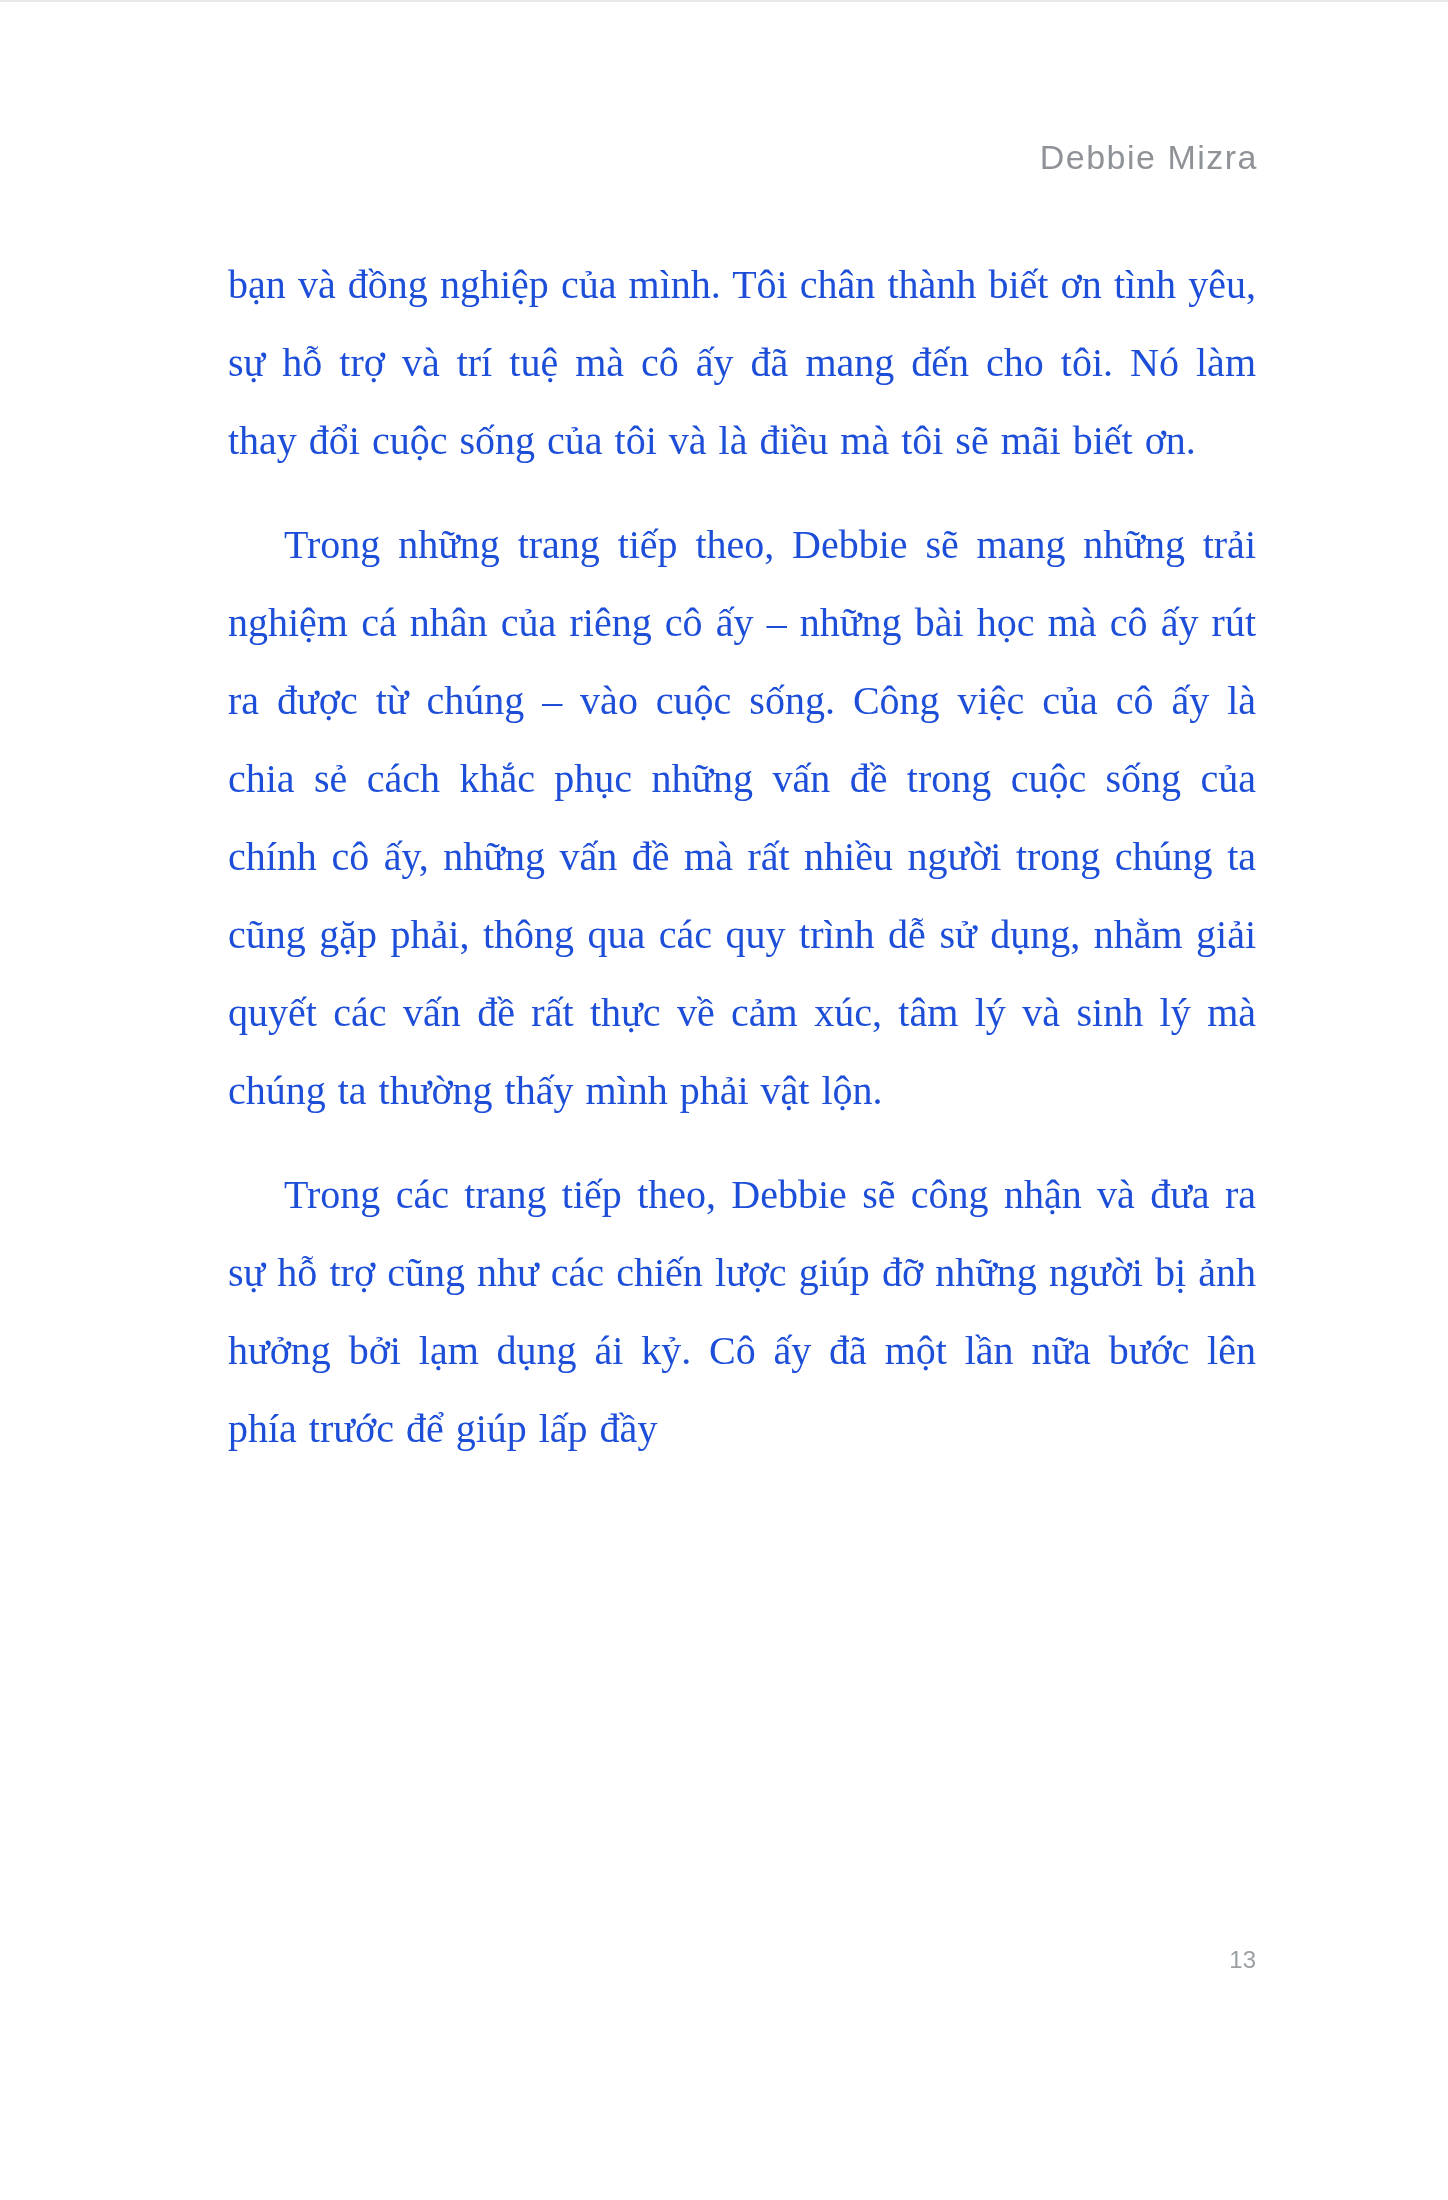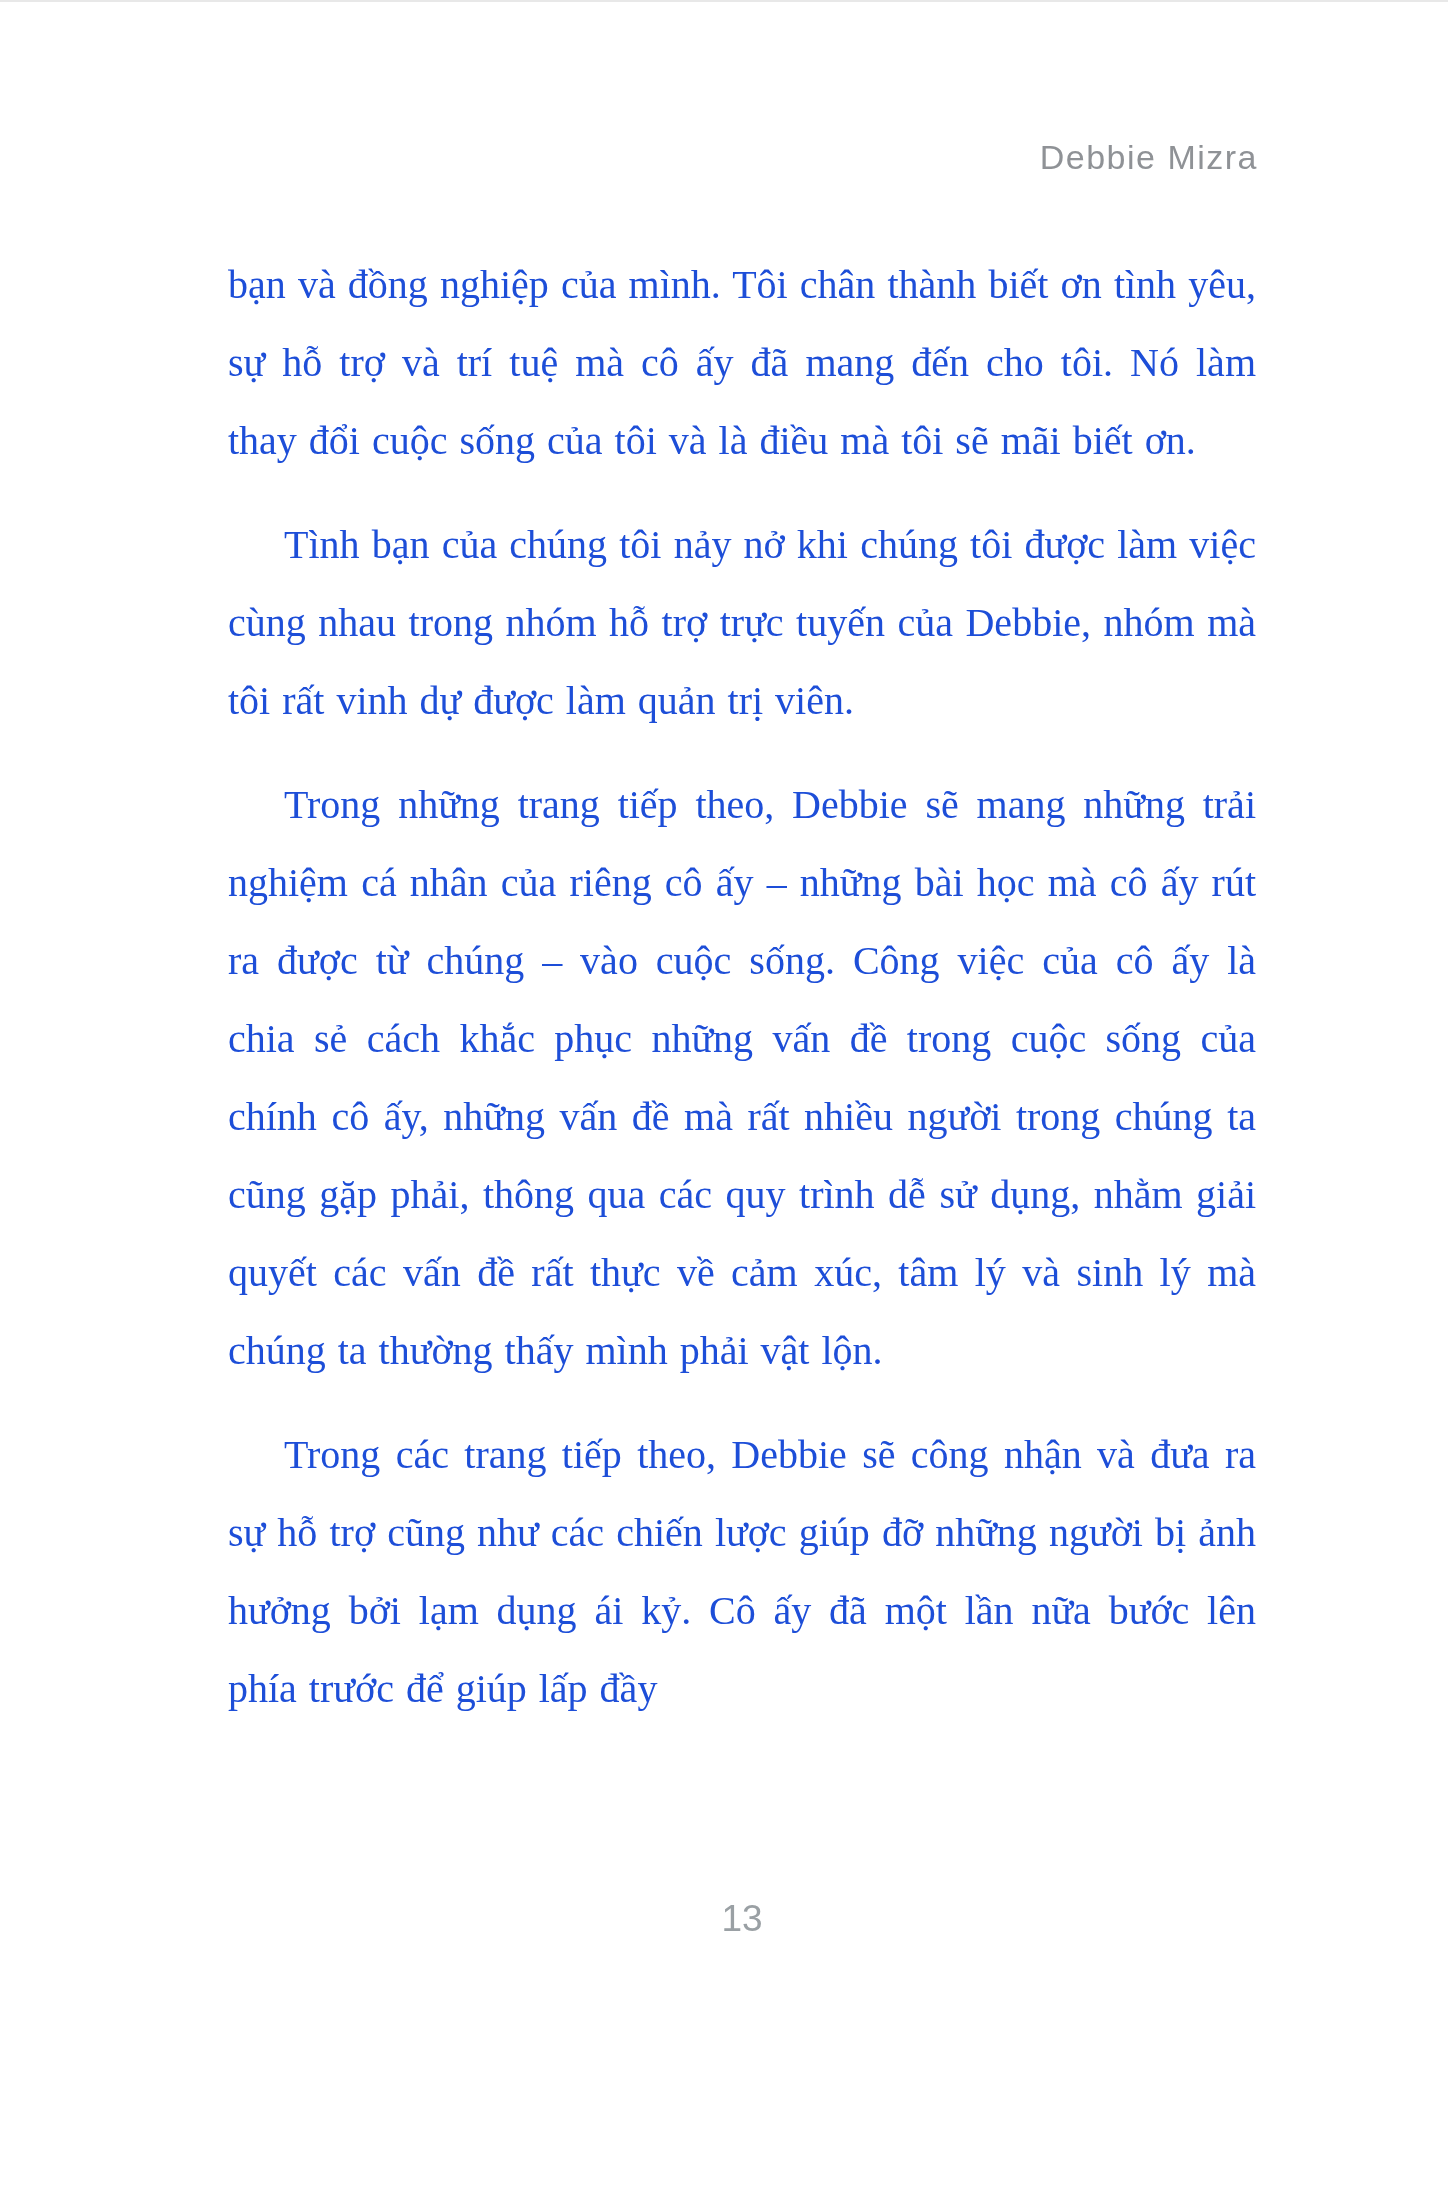--- a/index.html
+++ b/index.html
@@ -39,39 +39,38 @@
     text-align: justify;
     margin: 0 0 26px 0;
     text-indent: 56px;
     word-spacing: 2px;
   }
   .para.no-indent {
     text-indent: 0;
   }
   .page-number {
     position: absolute;
-    top: 1896px;
+    top: 1944px;
     left: 228px;
     width: 1028px;
-    text-align: center;
+    text-align: right;
     font-family: "Liberation Sans", sans-serif;
     font-weight: 300;
-    font-size: 37px;
+    font-size: 24px;
     color: #9aa0a4;
   }
 </style>
 </head>
 <body>
 
 <div class="page">
 
   <div class="running-header">Debbie Mizra</div>
 
   <div class="body-text">
     <p class="para no-indent">bạn và đồng nghiệp của mình. Tôi chân thành biết ơn tình yêu, sự hỗ trợ và trí tuệ mà cô ấy đã mang đến cho tôi. Nó làm thay đổi cuộc sống của tôi và là điều mà tôi sẽ mãi biết ơn.</p>
-    <p class="para">Tình bạn của chúng tôi nảy nở khi chúng tôi được làm việc cùng nhau trong nhóm hỗ trợ trực tuyến của Debbie, nhóm mà tôi rất vinh dự được làm quản trị viên.</p>
     <p class="para">Trong những trang tiếp theo, Debbie sẽ mang những trải nghiệm cá nhân của riêng cô ấy – những bài học mà cô ấy rút ra được từ chúng – vào cuộc sống. Công việc của cô ấy là chia sẻ cách khắc phục những vấn đề trong cuộc sống của chính cô ấy, những vấn đề mà rất nhiều người trong chúng ta cũng gặp phải, thông qua các quy trình dễ sử dụng, nhằm giải quyết các vấn đề rất thực về cảm xúc, tâm lý và sinh lý mà chúng ta thường thấy mình phải vật lộn.</p>
     <p class="para">Trong các trang tiếp theo, Debbie sẽ công nhận và đưa ra sự hỗ trợ cũng như các chiến lược giúp đỡ những người bị ảnh hưởng bởi lạm dụng ái kỷ. Cô ấy đã một lần nữa bước lên phía trước để giúp lấp đầy</p>
   </div>
 
   <div class="page-number">13</div>
 
 </div>
 
 </body></html>

